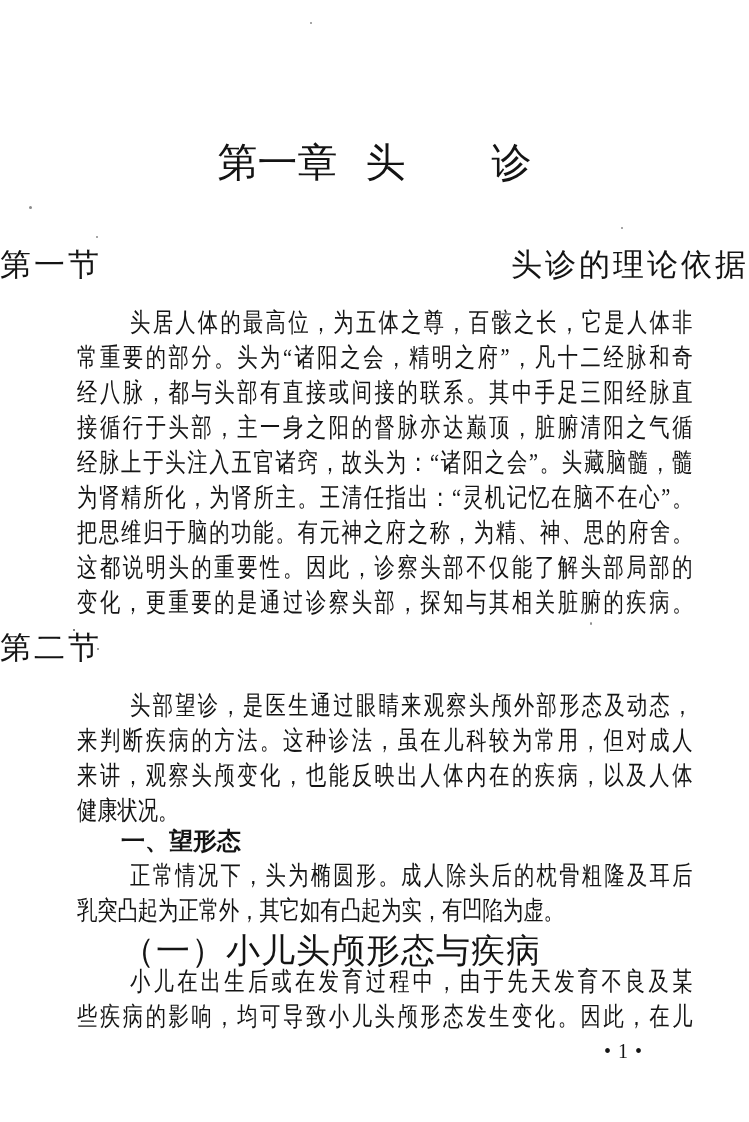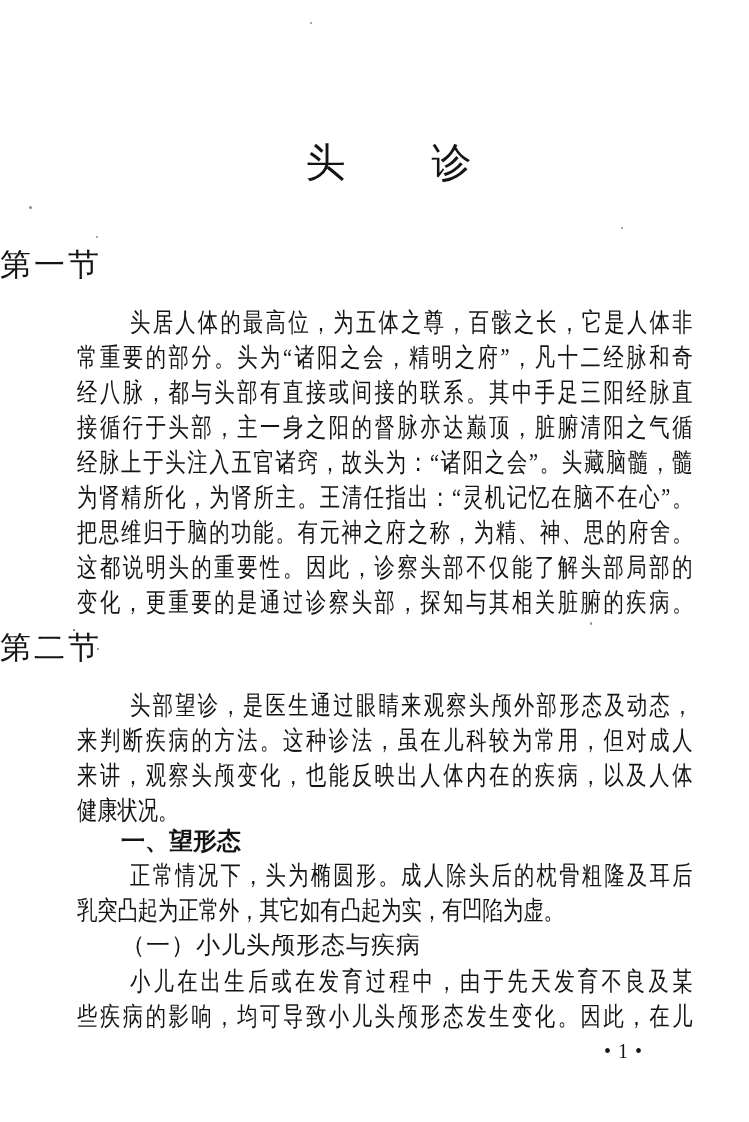--- a/index.html
+++ b/index.html
@@ -43,21 +43,21 @@
   .line.short { text-align:left; text-align-last:left; }
   .line.first { text-indent:68px; }
   
   .sub-heading-bold {
     position:absolute; left:121px; top:828px;
     font-family:"Liberation Sans","DejaVu Sans",sans-serif;
     font-weight:bold; font-size:24px; line-height:1.05; white-space:nowrap;
   }
   .sub-heading-kai {
     position:absolute; left:121px; top:933px;
-    font-size:24px; line-height:1.05; letter-spacing:1px; white-space:nowrap;
+    font-size:34px; line-height:1.05; letter-spacing:1px; white-space:nowrap;
   }
   
   .page-footer {
     position:absolute; top:1041px; left:604px;
     font-size:20px; line-height:1.05; white-space:nowrap;
   }
   .page-footer .num { margin:0 7px; }
   
   .speck { position:absolute; background:#8a8a8a; border-radius:50%; }
   .sp-a { left:310px; top:22px;  width:2px; height:2px; }
@@ -67,29 +67,31 @@
   .sp-e { left:73px;  top:629px; width:2px; height:2px; background:#555; }
   .sp-f { left:97px;  top:648px; width:2px; height:2px; background:#777; }
   .sp-g { left:590px; top:622px; width:2px; height:3px; }
 </style>
 </head>
 <body>
 
 <div class="page">
 
   <div class="chapter-title">
+    <span>第一章</span>
     <span class="ct-gap-small"></span>
     <span>头</span>
     <span class="ct-gap-large"></span>
     <span>诊</span>
   </div>
 
   <div class="section-title sec1">
     <span>第一节</span>
     <span class="st-gap"></span>
+    <span>头诊的理论依据</span>
   </div>
 
   <div class="para p1">
     <div class="line first">头居人体的最高位，为五体之尊，百骸之长，它是人体非</div>
     <div class="line">常重要的部分。头为“诸阳之会，精明之府”，凡十二经脉和奇</div>
     <div class="line">经八脉，都与头部有直接或间接的联系。其中手足三阳经脉直</div>
     <div class="line">接循行于头部，主一身之阳的督脉亦达巅顶，脏腑清阳之气循</div>
     <div class="line">经脉上于头注入五官诸窍，故头为：“诸阳之会”。头藏脑髓，髓</div>
     <div class="line">为肾精所化，为肾所主。王清任指出：“灵机记忆在脑不在心”。</div>
     <div class="line">把思维归于脑的功能。有元神之府之称，为精、神、思的府舍。</div>

